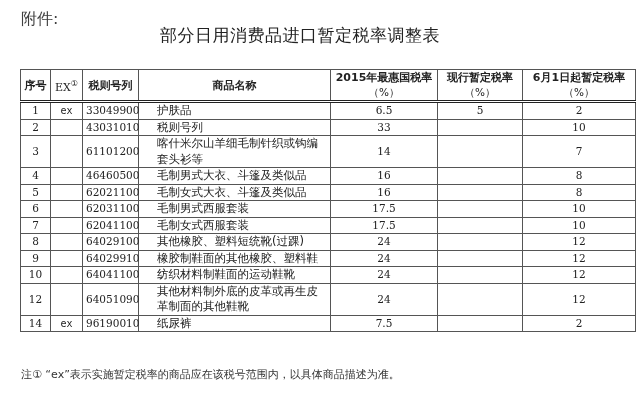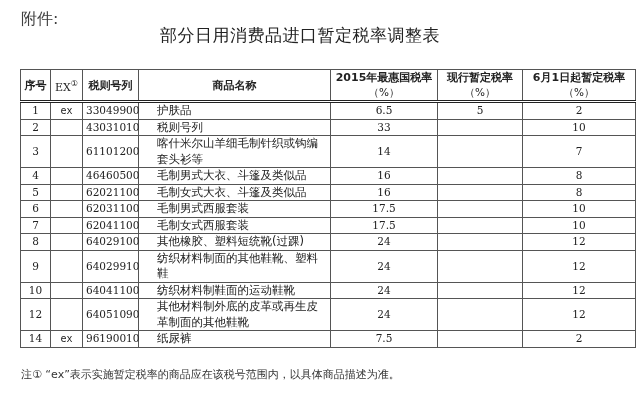--- a/index.html
+++ b/index.html
@@ -114,21 +114,21 @@
         <td class="code">64029100</td>
         <td class="name">其他橡胶、塑料短统靴(过踝)</td>
         <td class="c">24</td>
         <td class="c"></td>
         <td class="c">12</td>
       </tr>
       <tr style="height: 15px;">
         <td class="c">9</td>
         <td class="c ex"></td>
         <td class="code">64029910</td>
-        <td class="name">纺织材料制面的其他鞋靴、塑料鞋</td>
+        <td class="name">橡胶制鞋面的其他橡胶、塑料鞋</td>
         <td class="c">24</td>
         <td class="c"></td>
         <td class="c">12</td>
       </tr>
       <tr style="height: 16px;">
         <td class="c">10</td>
         <td class="c ex"></td>
         <td class="code">64041100</td>
         <td class="name">纺织材料制鞋面的运动鞋靴</td>
         <td class="c">24</td>

